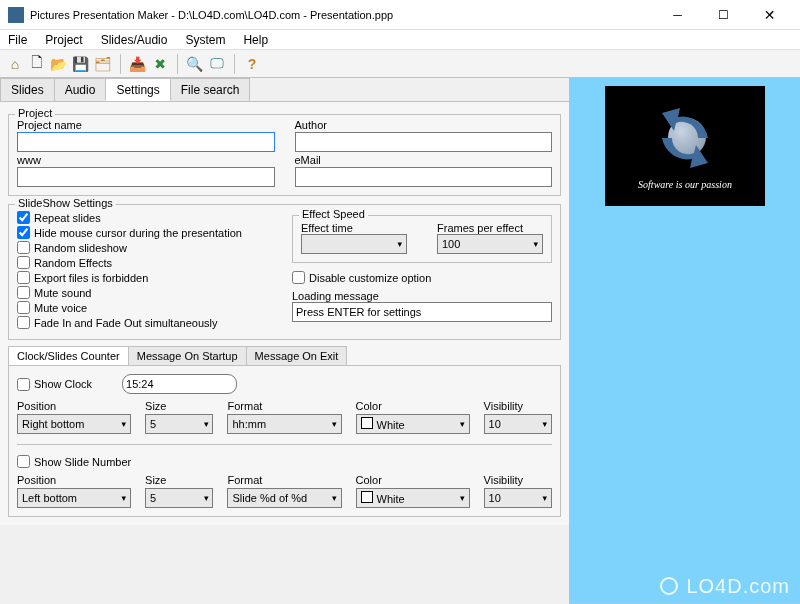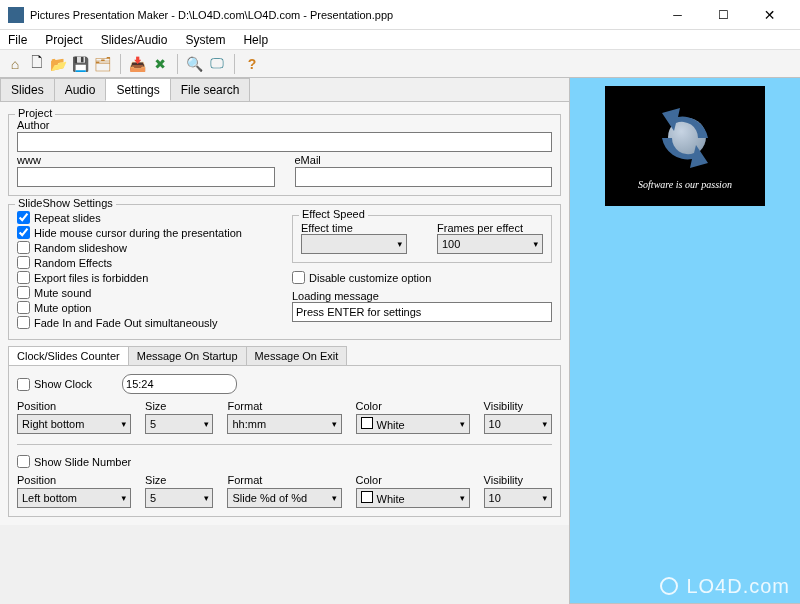--- a/index.html
+++ b/index.html
@@ -101,20 +101,24 @@
       <div class="tab active">Settings</div>
       <div class="tab">File search</div>
     </div>
 
     <div class="settings-body">
 
       <div class="groupbox">
         <span class="legend">Project</span>
         <div class="row2">
           <div class="field">
+            <label>Project name</label>
+            <input class="textinput focused" value="" style="">
+          </div>
+          <div class="field">
             <label>Author</label>
             <input class="textinput" value="" style="">
           </div>
         </div>
         <div class="row2" style="margin-top:2px">
           <div class="field">
             <label>www</label>
             <input class="textinput" value="" style="">
           </div>
           <div class="field">
@@ -147,21 +151,21 @@
             <label class="check">
                 <input type="checkbox" style="">
                 <span>Export files is forbidden</span>
               </label>
             <label class="check">
                 <input type="checkbox" style="">
                 <span>Mute sound</span>
               </label>
             <label class="check">
                 <input type="checkbox" style="">
-                <span>Mute option</span>
+                <span>Mute voice</span>
               </label>
             <label class="check">
                 <input type="checkbox" style="">
                 <span>Fade In and Fade Out simultaneously</span>
               </label>
           </div>
           <div class="slideshow-right">
             <div class="effect-group">
               <span class="legend">Effect Speed</span>
               <div style="display:flex;gap:30px">

